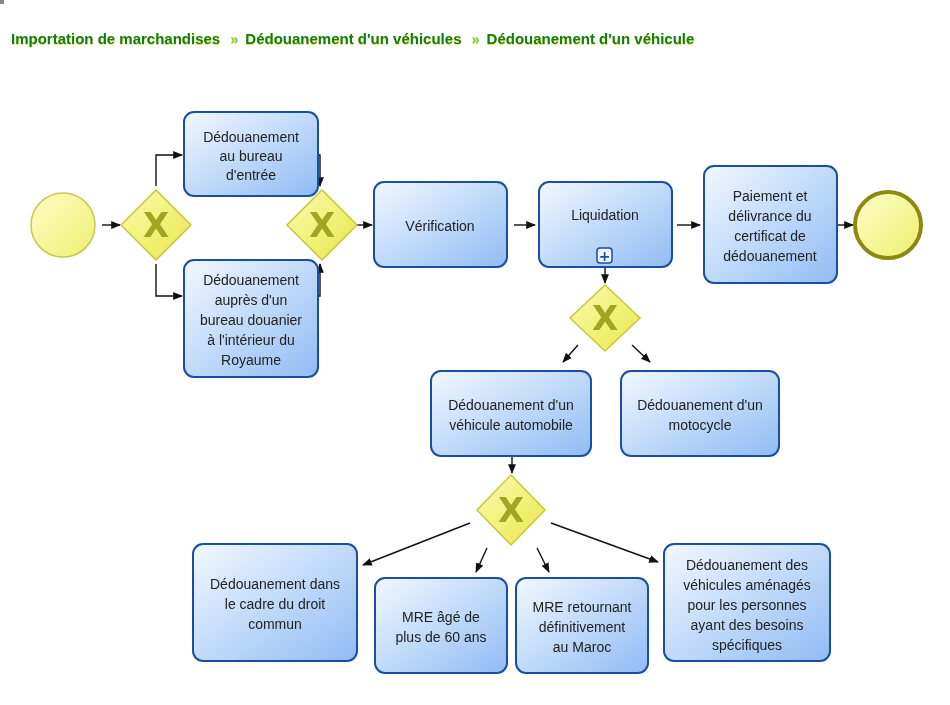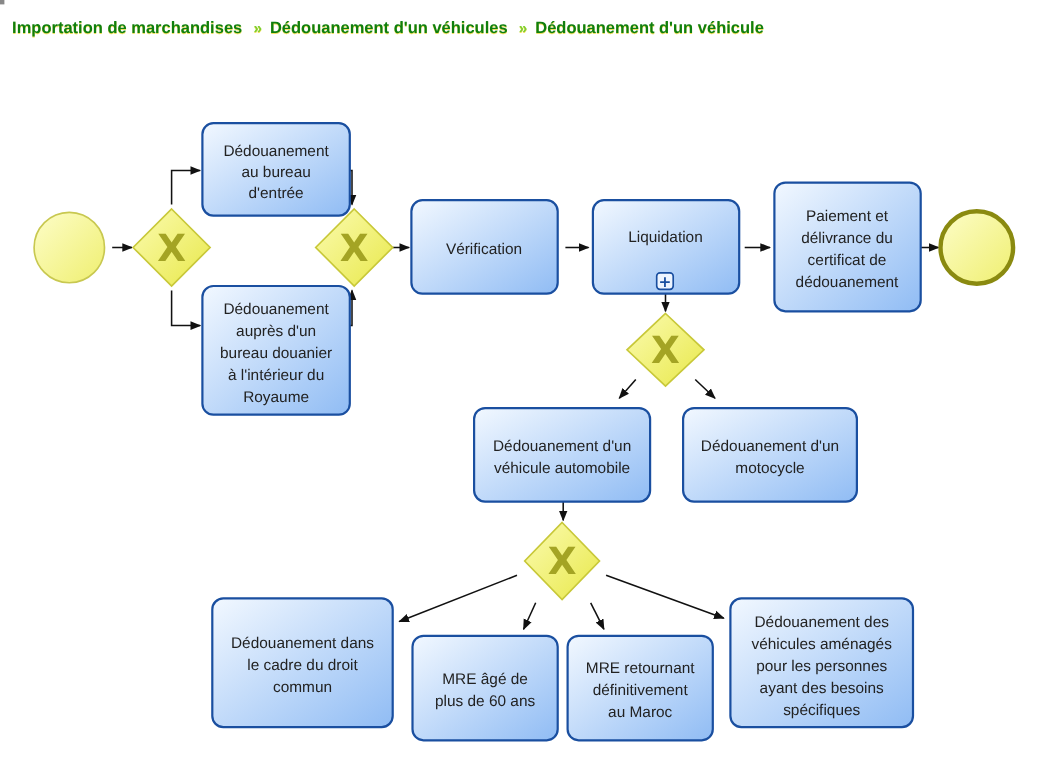--- a/index.html
+++ b/index.html
@@ -1,17 +1,17 @@
 <!DOCTYPE html>
 <html><head>
 <meta charset="utf-8">
 <style>
   html, body { margin: 0; padding: 0; background: #ffffff; }
   body { width: 950px; height: 705px; position: relative; overflow: hidden; font-family: "Liberation Sans", sans-serif; }
-  .breadcrumb { position: absolute; left: 11px; top: 17px; font-size: 15px; font-weight: bold; color: #118511; white-space: nowrap; text-shadow: 0 1px 0 #f0e060; }
+  .breadcrumb { position: absolute; left: 11px; top: 30px; font-size: 15px; font-weight: bold; color: #118511; white-space: nowrap; text-shadow: 0 1px 0 #f0e060; }
   .breadcrumb .crumb { color: #0f7f0f; cursor: pointer; }
   .breadcrumb .sep { color: #7fcf2f; margin: 0 6px; font-size: 14px; letter-spacing: -3px; }
   .corner-mark { position: absolute; left: 0; top: 0; width: 4px; height: 4px; background: #888; }
   svg.diagram { position: absolute; left: 0; top: 0; }
   .task-rect { fill: url(#taskGrad); stroke: #1a4fa0; stroke-width: 2; }
   .task-text { font-family: "Liberation Sans", sans-serif; font-size: 14px; fill: #222; text-anchor: middle; }
   .gw { fill: url(#gwGrad); stroke: #c8c838; stroke-width: 1.5; }
   .gw-x { fill: #a4a424; font-family: "DejaVu Sans", sans-serif; font-weight: bold; font-size: 34px; text-anchor: middle; }
   .edge { stroke: #111; stroke-width: 1.4; fill: none; }
 </style>

